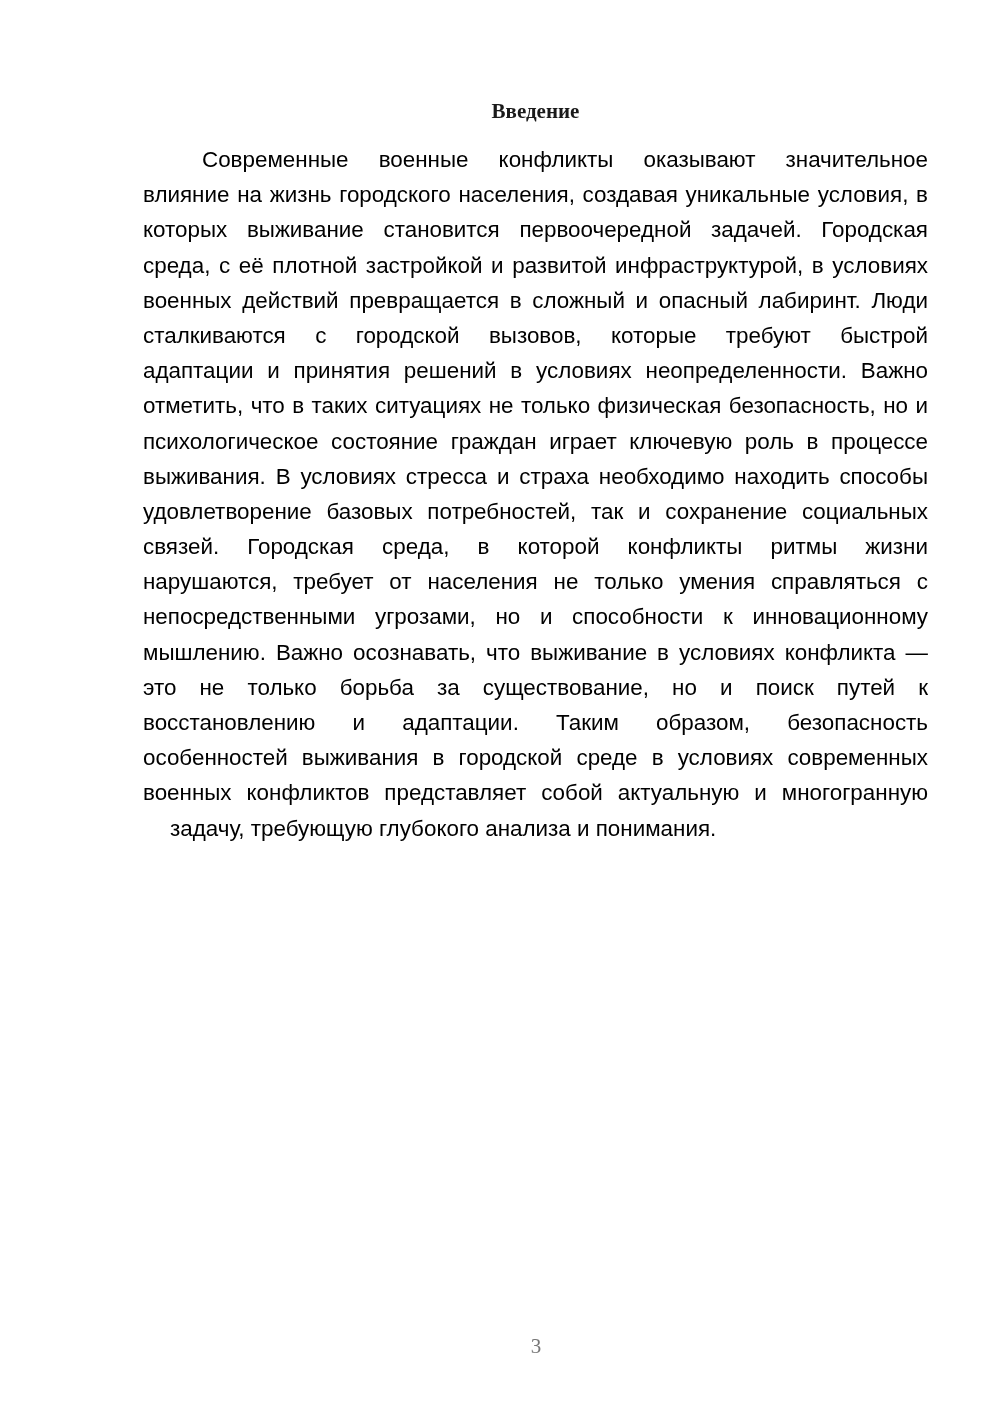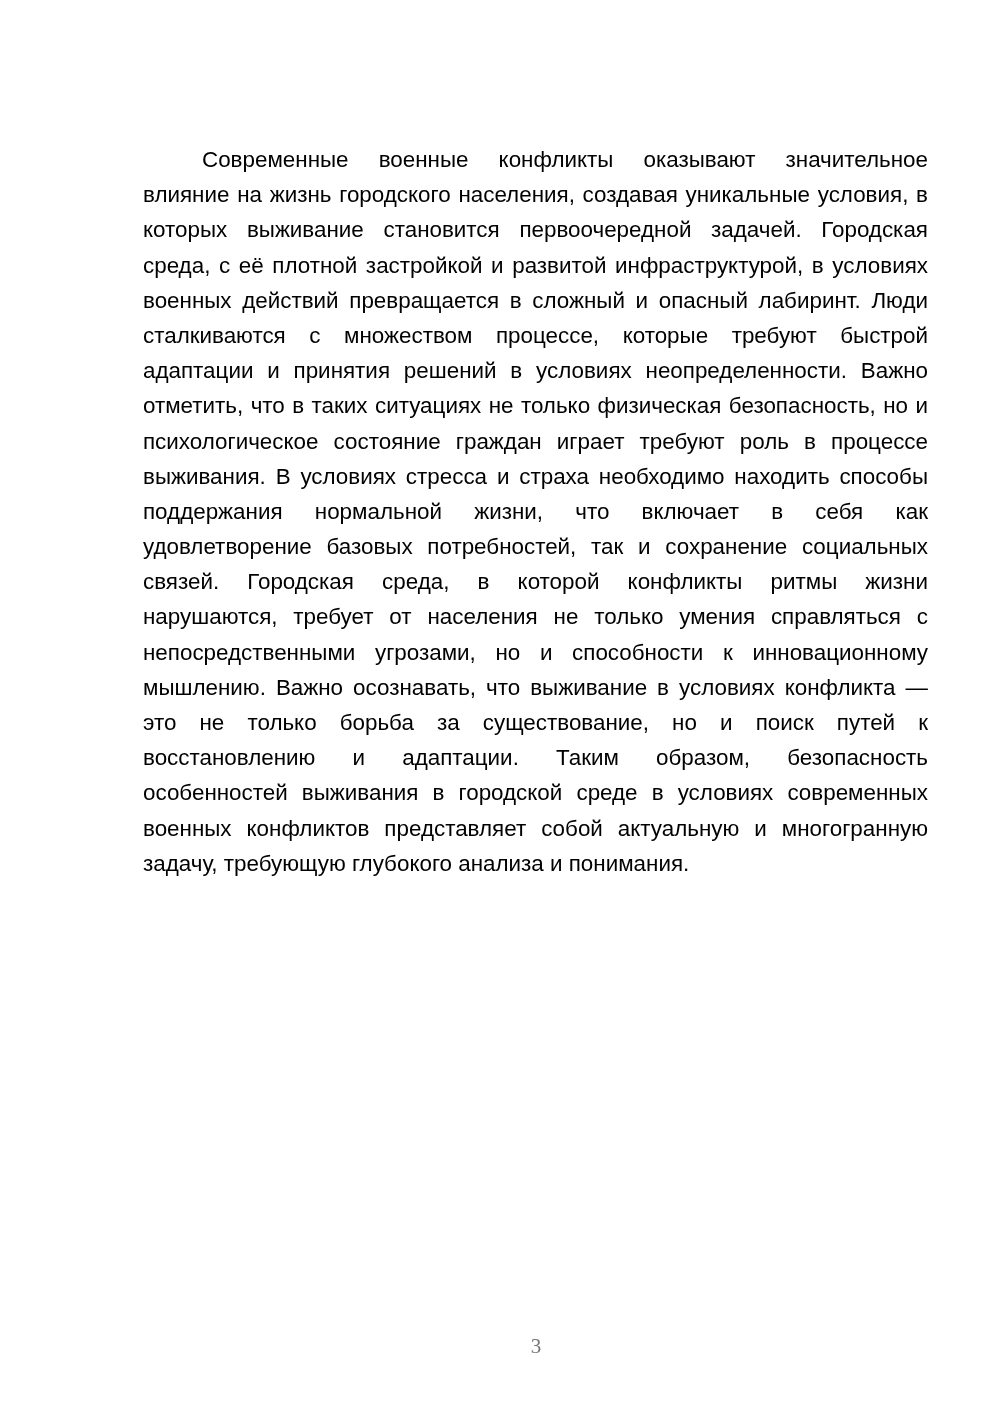--- a/index.html
+++ b/index.html
@@ -10,43 +10,43 @@
       text-align: center; font-family: "Liberation Serif", serif;
       font-weight: bold; font-size: 21px; color: #1a1a1a; line-height: 26px;
     }
     .body-text {
       position: absolute; left: 143px; top: 142px; width: 785px;
       font-family: Liberation Sans, sans-serif; font-size: 22.4px; line-height: 35.2px;
       color: #000000;
     }
     .line { display: block; white-space: nowrap; text-align: justify; text-align-last: justify; height: 35.2px; }
     .line.first { text-indent: 59px; }
-    .line.last { text-align-last: left; }
+    .line.last { text-align-last: left; margin-left: 27px; }
     .page-number {
       position: absolute; left: 0; width: 1072px; top: 1334px; text-align: center;
       font-family: "Liberation Serif", serif; font-size: 21px; color: #777777;
     }
   </style>
 </head>
 <body>
 
 <div class="page">
+  <div class="title">Введение</div>
 
   <div class="body-text">
     <span class="line first">Современные военные конфликты оказывают значительное</span>
     <span class="line">влияние на жизнь городского населения, создавая уникальные условия, в</span>
     <span class="line">которых выживание становится первоочередной задачей. Городская</span>
     <span class="line">среда, с её плотной застройкой и развитой инфраструктурой, в условиях</span>
     <span class="line">военных действий превращается в сложный и опасный лабиринт. Люди</span>
-    <span class="line">сталкиваются с множеством процессе, которые требуют быстрой</span>
+    <span class="line">сталкиваются с городской вызовов, которые требуют быстрой</span>
     <span class="line">адаптации и принятия решений в условиях неопределенности. Важно</span>
     <span class="line">отметить, что в таких ситуациях не только физическая безопасность, но и</span>
-    <span class="line">психологическое состояние граждан играет требуют роль в процессе</span>
+    <span class="line">психологическое состояние граждан играет ключевую роль в процессе</span>
     <span class="line">выживания. В условиях стресса и страха необходимо находить способы</span>
-    <span class="line">поддержания нормальной жизни, что включает в себя как</span>
     <span class="line">удовлетворение базовых потребностей, так и сохранение социальных</span>
     <span class="line">связей. Городская среда, в которой конфликты ритмы жизни</span>
     <span class="line">нарушаются, требует от населения не только умения справляться с</span>
     <span class="line">непосредственными угрозами, но и способности к инновационному</span>
     <span class="line">мышлению. Важно осознавать, что выживание в условиях конфликта —</span>
     <span class="line">это не только борьба за существование, но и поиск путей к</span>
     <span class="line">восстановлению и адаптации. Таким образом, безопасность</span>
     <span class="line">особенностей выживания в городской среде в условиях современных</span>
     <span class="line">военных конфликтов представляет собой актуальную и многогранную</span>
     <span class="line last">задачу, требующую глубокого анализа и понимания.</span>

